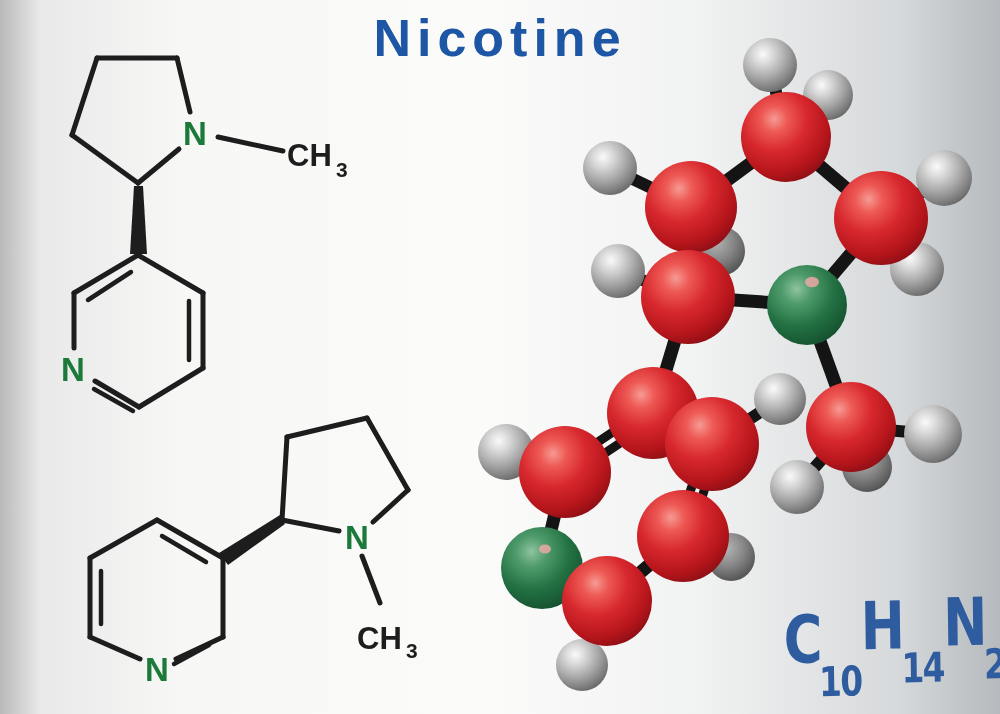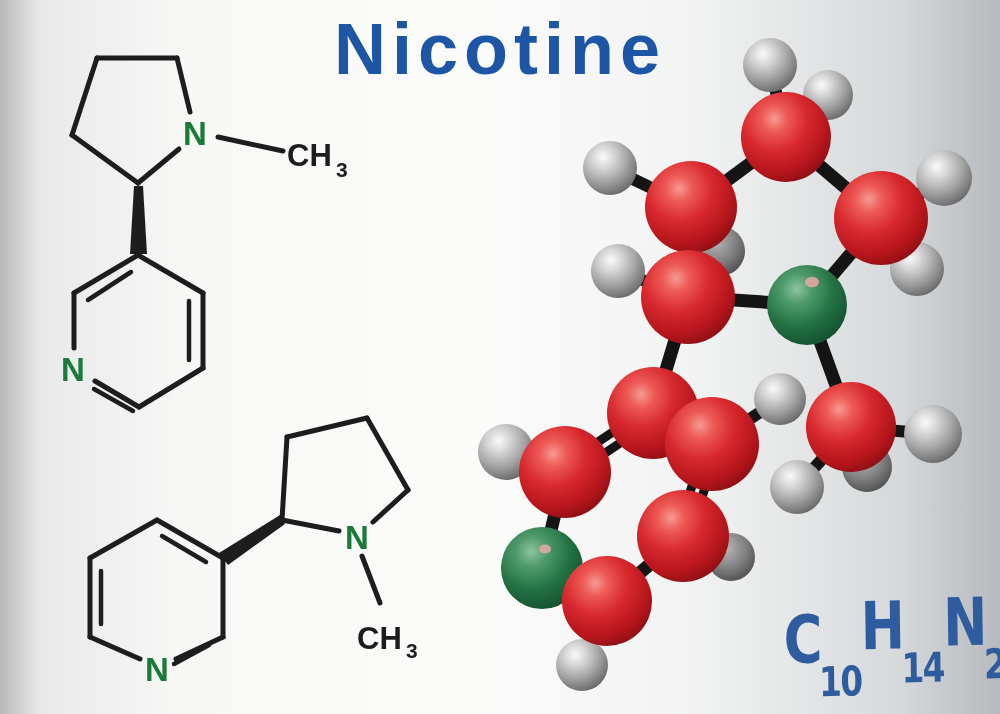--- a/index.html
+++ b/index.html
@@ -4,21 +4,21 @@
 <style>
   html,body{margin:0;padding:0;background:#888;}
   .stage{
     position:relative;width:1000px;height:714px;overflow:hidden;
     background:linear-gradient(90deg,#b9b9b9 0%,#e9e9e9 4%,#f7f7f6 18%,#fbfbfa 48%,#f1f2f2 70%,#d6d9db 90%,#b6b9bd 100%);
     font-family:"Liberation Sans",sans-serif;
   }
   #scene{position:absolute;left:0;top:0;width:1000px;height:714px;}
   #title{
     position:absolute;top:8px;left:0;right:0;text-align:center;
-    font-weight:700;font-size:72px;letter-spacing:6px;
+    font-weight:700;font-size:52px;letter-spacing:6px;
   }
   #formula{
     position:absolute;left:783px;top:594px;display:flex;
     transform:scaleX(.80) rotate(-1deg);transform-origin:left top;letter-spacing:-2px;
     font-family:"DejaVu Sans",sans-serif;font-weight:700;
   }
   .fpart{display:flex;}
   .fcap{font-size:66px;line-height:1;}
   .fsub{font-size:41px;line-height:1;margin-top:55px;margin-left:-3px;}
   .p0{margin-top:14px;} .p1{margin-top:2px;} .p2{margin-top:0;}

